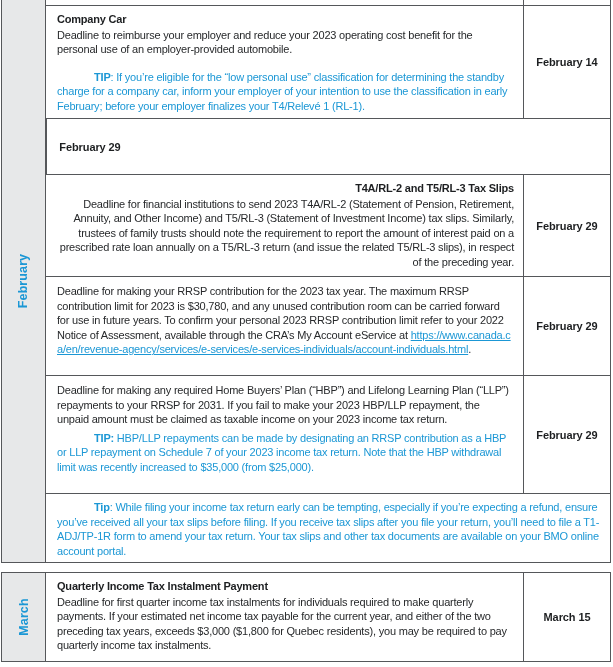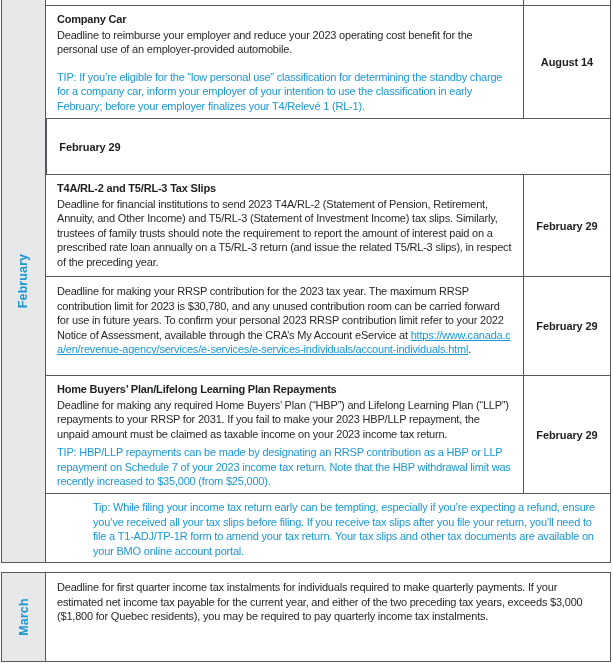--- a/index.html
+++ b/index.html
@@ -28,35 +28,35 @@
   .month-label{
     transform:rotate(-90deg);white-space:nowrap;
     color:var(--blue);font-weight:bold;font-size:12.5px;letter-spacing:0.1px;
   }
   .rows{flex:1;display:flex;flex-direction:column;min-width:0;}
   .row{display:flex;border-top:1px solid var(--border);overflow:hidden;}
   .rows .row:first-child{border-top:none;}
   .sliver{height:5px;flex:none;}
   .h-r0{height:113px;flex:none;}
   .h-r1{height:56px;flex:none;}
-  .h-r2{height:102px;flex:none;}
+  .h-r2{height:102px;flex:none;text-align:right;}
   .h-r3{height:99px;flex:none;}
   .h-r4{height:118px;flex:none;}
-  .h-note{height:69px;flex:none;padding-left:36px;}
+  .h-note{height:69px;flex:none;}
   .h-mar{height:88px;flex:none;}
   .content{flex:1;min-width:0;padding:7px 9px 4px 11px;overflow:hidden;}
   .date-cell{
     width:87px;flex:none;border-left:1px solid var(--border);
     display:flex;align-items:center;justify-content:center;
     font-weight:bold;font-size:11px;letter-spacing:-0.1px;color:#1d1f21;
   }
   .title{font-weight:bold;font-size:11px;letter-spacing:-0.2px;margin-bottom:2.5px;color:#1d1f21;}
   .body,.tip{font-size:11px;letter-spacing:-0.2px;line-height:14.6px;}
   .tip{color:var(--blue);}
-  .tip-label{font-weight:normal;}
+  .tip-label{font-weight:bold;margin-left:37px;}
   .gap-lg{margin-top:13px;}
   .gap-sm{margin-top:4px;}
   .doc-link{color:var(--blue);text-decoration:underline;word-break:break-all;cursor:pointer;}
   .note-row .content{padding-top:6px;}
 </style>
 </head>
 <body>
 
 <div class="page">
 
@@ -70,21 +70,21 @@
         <div class="content"></div>
         <div class="date-cell"></div>
       </div>
 
       <div class="row h-r0">
         <div class="content">
           <div class="title">Company Car</div>
           <div class="body">Deadline to reimburse your employer and reduce your 2023 operating cost benefit for the personal use of an employer-provided automobile.</div>
           <div class="tip gap-lg"><span class="tip-label">TIP</span><span>: If you’re eligible for the “low personal use” classification for determining the standby charge for a company car, inform your employer of your intention to use the classification in early February; before your employer finalizes your T4/Relevé 1 (RL-1).</span></div>
         </div>
-        <div class="date-cell">August 14</div>
+        <div class="date-cell">February 14</div>
       </div>
 
       <div class="row h-r1">
         <div class="date-cell">February 29</div>
       </div>
 
       <div class="row h-r2">
         <div class="content">
           <div class="title">T4A/RL-2 and T5/RL-3 Tax Slips</div>
           <div class="body">Deadline for financial institutions to send 2023 T4A/RL-2 (Statement of Pension, Retirement, Annuity, and Other Income) and T5/RL-3 (Statement of Investment Income) tax slips. Similarly, trustees of family trusts should note the requirement to report the amount of interest paid on a prescribed rate loan annually on a T5/RL-3 return (and issue the related T5/RL-3 slips), in respect of the preceding year.</div>
@@ -94,21 +94,20 @@
 
       <div class="row h-r3">
         <div class="content">
           <div class="body"><span>Deadline for making your RRSP contribution for the 2023 tax year. The maximum RRSP contribution limit for 2023 is $30,780, and any unused contribution room can be carried forward for use in future years. To confirm your personal 2023 RRSP contribution limit refer to your 2022 Notice of Assessment, available through the CRA’s My Account eService at </span><a class="doc-link">https://www.canada.ca/en/revenue-agency/services/e-services/e-services-individuals/account-individuals.html</a><span>.</span></div>
         </div>
         <div class="date-cell">February 29</div>
       </div>
 
       <div class="row h-r4">
         <div class="content">
-          <div class="title">Home Buyers’ Plan/Lifelong Learning Plan Repayments</div>
           <div class="body">Deadline for making any required Home Buyers’ Plan (“HBP”) and Lifelong Learning Plan (“LLP”) repayments to your RRSP for 2031. If you fail to make your 2023 HBP/LLP repayment, the unpaid amount must be claimed as taxable income on your 2023 income tax return.</div>
           <div class="tip gap-sm"><span class="tip-label">TIP:</span><span> HBP/LLP repayments can be made by designating an RRSP contribution as a HBP or LLP repayment on Schedule 7 of your 2023 income tax return. Note that the HBP withdrawal limit was recently increased to $35,000 (from $25,000).</span></div>
         </div>
         <div class="date-cell">February 29</div>
       </div>
 
       <div class="row h-note note-row">
         <div class="content">
           <div class="tip"><span class="tip-label">Tip</span><span>: While filing your income tax return early can be tempting, especially if you’re expecting a refund, ensure you’ve received all your tax slips before filing. If you receive tax slips after you file your return, you’ll need to file a T1-ADJ/TP-1R form to amend your tax return. Your tax slips and other tax documents are available on your BMO online account portal.</span></div>
         </div>
@@ -117,19 +116,21 @@
     </div>
   </div>
 
   <div class="block mar-block">
     <div class="month-cell">
       <span class="month-label">March</span>
     </div>
     <div class="rows">
       <div class="row h-mar">
         <div class="content">
+          <div class="title">Quarterly Income Tax Instalment Payment</div>
           <div class="body">Deadline for first quarter income tax instalments for individuals required to make quarterly payments. If your estimated net income tax payable for the current year, and either of the two preceding tax years, exceeds $3,000 ($1,800 for Quebec residents), you may be required to pay quarterly income tax instalments.</div>
         </div>
+        <div class="date-cell">March 15</div>
       </div>
     </div>
   </div>
 
 </div>
 
 </body></html>

